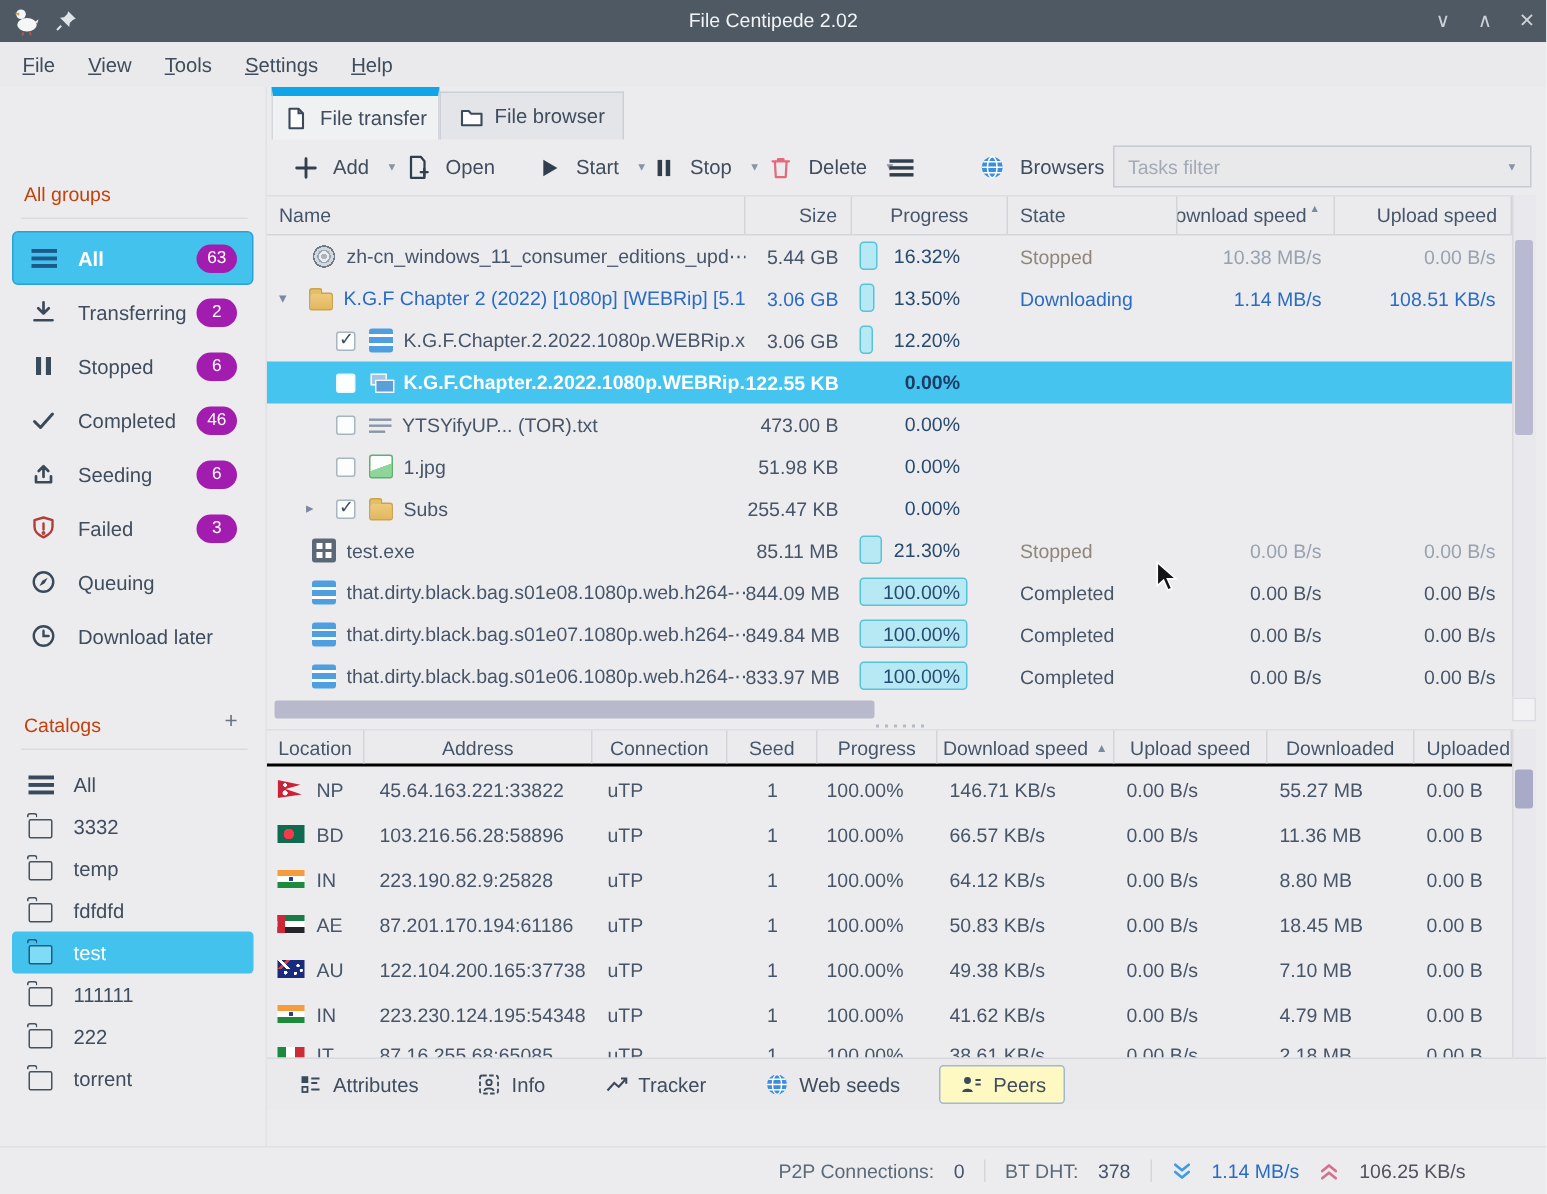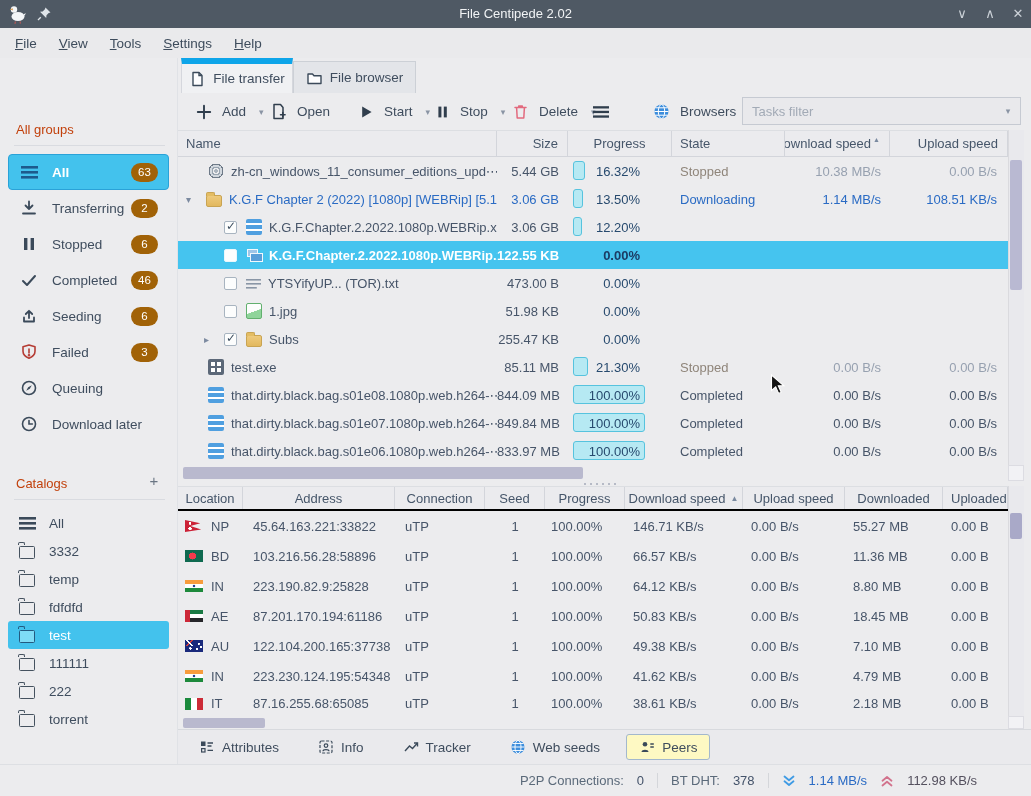--- a/index.html
+++ b/index.html
@@ -18,21 +18,21 @@
   
   #sidebar{position:absolute;top:58px;left:0;width:178px;bottom:0;border-right:1px solid #e0e2e6;box-sizing:border-box;background:#ececee}
   .shead{position:absolute;left:16px;color:#c2410c;font-size:13px}
   .sline{position:absolute;left:14px;right:12px;height:1px;background:#d9dbe0}
   .sf{position:absolute;left:8px;right:8px;height:36px;display:flex;align-items:center;padding:0 9px;border:1px solid transparent;border-radius:4px;box-sizing:border-box}
   .sf[data-selected="true"]{background:#43c2ed;border-color:#2aa2d8}
   .sf[data-selected="true"] .sfl{color:#fff;font-weight:bold}
   .sfi{width:22px;margin-right:12px;display:flex;justify-content:center;flex:none;color:#3b4a5a}
   .sf[data-selected="true"] .ic-menu{color:#1d5a8c}
   .sfl{color:#3f4d5e;font-size:13.5px;white-space:nowrap}
-  .badge{position:absolute;right:10px;min-width:13px;padding:0 7px;height:19px;line-height:19px;border-radius:10px;background:#a16207;color:#fff;font-size:11.5px;text-align:center}
+  .badge{position:absolute;right:10px;min-width:13px;padding:0 7px;height:19px;line-height:19px;border-radius:10px;background:#a21caf;color:#fff;font-size:11.5px;text-align:center}
   .badge:empty{display:none}
   .ic-menu{width:17px;height:13px;background:linear-gradient(currentColor 0 0) 0 0/100% 2.6px no-repeat,linear-gradient(currentColor 0 0) 0 5.2px/100% 2.6px no-repeat,linear-gradient(currentColor 0 0) 0 10.4px/100% 2.6px no-repeat}
   .sc{position:absolute;left:8px;right:8px;height:28px;display:flex;align-items:center;padding:0 9px;border-radius:3px;box-sizing:border-box}
   .sc[data-selected="true"]{background:#43c2ed}
   .sc[data-selected="true"] .scl{color:#fff}
   .sci{width:20px;margin-right:12px;flex:none;display:flex;justify-content:center}
   .scl{color:#3f4d5e;font-size:13.5px}
   .ic-cfolder{width:14px;height:11px;border:1.7px solid #45525f;border-radius:1.5px;position:relative;margin-top:3px}
   .ic-cfolder::before{content:"";position:absolute;top:-4.8px;left:-1.7px;width:5px;height:2px;border:1.7px solid #45525f;border-bottom:none;border-radius:2px 2px 0 0}
   .sc[data-selected="true"] .ic-cfolder{border-color:#235a80;background:#7edcf6}
@@ -118,21 +118,21 @@
   .pdl{width:98px;padding-left:8px}
   .pup{width:65px;padding-left:8px}
   .flag{width:18px;height:12px;flex:none}
   .flag[data-flag="NP"]{background:radial-gradient(circle at 28% 28%,#fff 0 1.2px,transparent 1.4px),radial-gradient(circle at 28% 72%,#fff 0 1.6px,transparent 1.8px),#cc2136;clip-path:polygon(0 0,85% 27%,30% 50%,90% 80%,0 100%)}
   .flag[data-flag="BD"]{background:radial-gradient(circle at 42% 50%,#f23a4d 0 3.4px,transparent 3.6px),#0f6a50}
   .flag[data-flag="IN"]{background:radial-gradient(circle at 50% 50%,#25408c 0 1.4px,transparent 1.6px),linear-gradient(to bottom,#f79c3c 0 33%,#fff 33% 66%,#1e8a3c 66%)}
   .flag[data-flag="AE"]{background:linear-gradient(to right,#cc2838 0 26%,transparent 26%),linear-gradient(to bottom,#1a7a44 0 33%,#fff 33% 66%,#26262a 66%)}
   .flag[data-flag="AU"]{background:radial-gradient(circle at 76% 32%,#fff 0 1px,transparent 1.2px),radial-gradient(circle at 88% 58%,#fff 0 1px,transparent 1.2px),radial-gradient(circle at 66% 74%,#fff 0 1px,transparent 1.2px),radial-gradient(circle at 30% 70%,#fff 0 1.2px,transparent 1.4px),linear-gradient(45deg,transparent 42%,#fff 42% 58%,transparent 58%) 0 0/9px 6px no-repeat,linear-gradient(-45deg,transparent 42%,#d04040 42% 58%,transparent 58%) 0 0/9px 6px no-repeat,#1a2a7c}
   .flag[data-flag="IT"]{background:linear-gradient(to right,#1a8a3c 0 33%,#fff 33% 66%,#cc2b37 66%)}
   
-  #dtabs{position:absolute;left:178px;right:0;top:729px;height:35px;background:#eaeaed;border-top:1px solid #d8dade;display:flex;align-items:center;padding-left:8px;box-sizing:border-box}
+  #dtabs{position:absolute;left:178px;right:0;top:705px;height:35px;background:#eaeaed;border-top:1px solid #d8dade;display:flex;align-items:center;padding-left:8px;box-sizing:border-box}
   .dtab{display:flex;align-items:center;gap:7px;padding:4px 12px;margin-right:13px;color:#3f4d5e;border:1px solid transparent;border-radius:3px;font-size:13.5px}
   .dtab[data-active="true"]{background:#fef9c3;border-color:#a3b8cd}
   
   #status{position:absolute;left:0;right:0;top:764px;bottom:0;background:#ececee;border-top:1px solid #dddfe3;display:flex;align-items:center;justify-content:flex-end;padding-right:54px;gap:13px;box-sizing:border-box}
   .stlabel{color:#5b6a7a}
   .stval{color:#44536a}
   .stdiv{width:1px;height:15px;background:#d4d6da}
   #st-down{color:#2a6bc4}
   #st-up{color:#54505e}
   #cursor{position:absolute;left:770px;top:374px;pointer-events:none}
@@ -746,20 +746,20 @@
     <span class="stlabel">BT DHT:</span>
     <span class="stval">378</span>
     <span class="stdiv"></span>
     <svg width="14" height="14" viewBox="0 0 14 14" fill="none" stroke="#3f9be4" stroke-width="1.8" stroke-linecap="round" stroke-linejoin="round">
         <path d="M2.5 2.5L7 6.2l4.5-3.7M2.5 7.3L7 11l4.5-3.7"></path>
       </svg>
     <span id="st-down">1.14 MB/s</span>
     <svg width="14" height="14" viewBox="0 0 14 14" fill="none" stroke="#d2728c" stroke-width="1.8" stroke-linecap="round" stroke-linejoin="round">
         <path d="M2.5 11.5L7 7.8l4.5 3.7M2.5 6.7L7 3l4.5 3.7"></path>
       </svg>
-    <span id="st-up">112.98 KB/s</span>
+    <span id="st-up">106.25 KB/s</span>
   </div>
 
   <svg id="cursor" width="15" height="21" viewBox="0 0 15 21">
     <path d="M1.5 1v15.5l4.2-3.7 2.9 6.6 2.6-1.1-2.9-6.5h5.6z" fill="#141414" stroke="#fff" stroke-width="1.1"></path>
   </svg>
 
 </div>
 
 </body></html>

